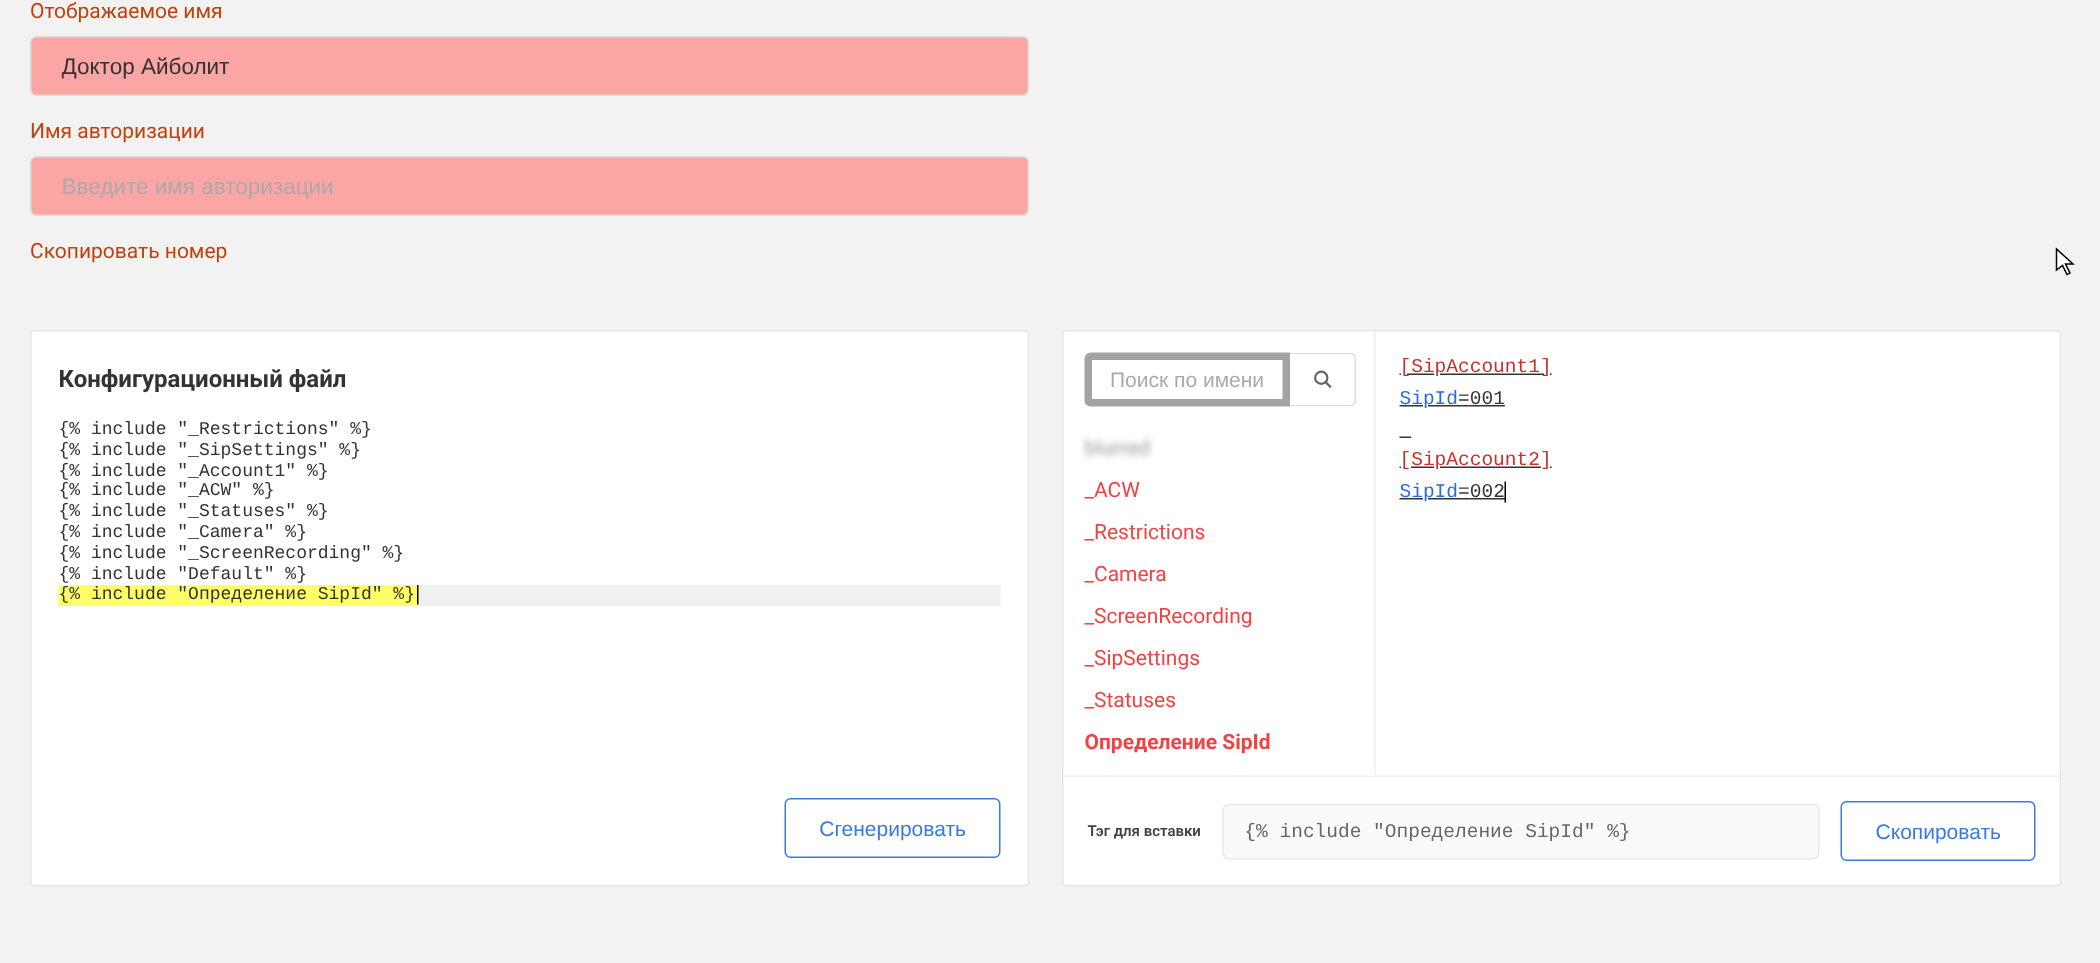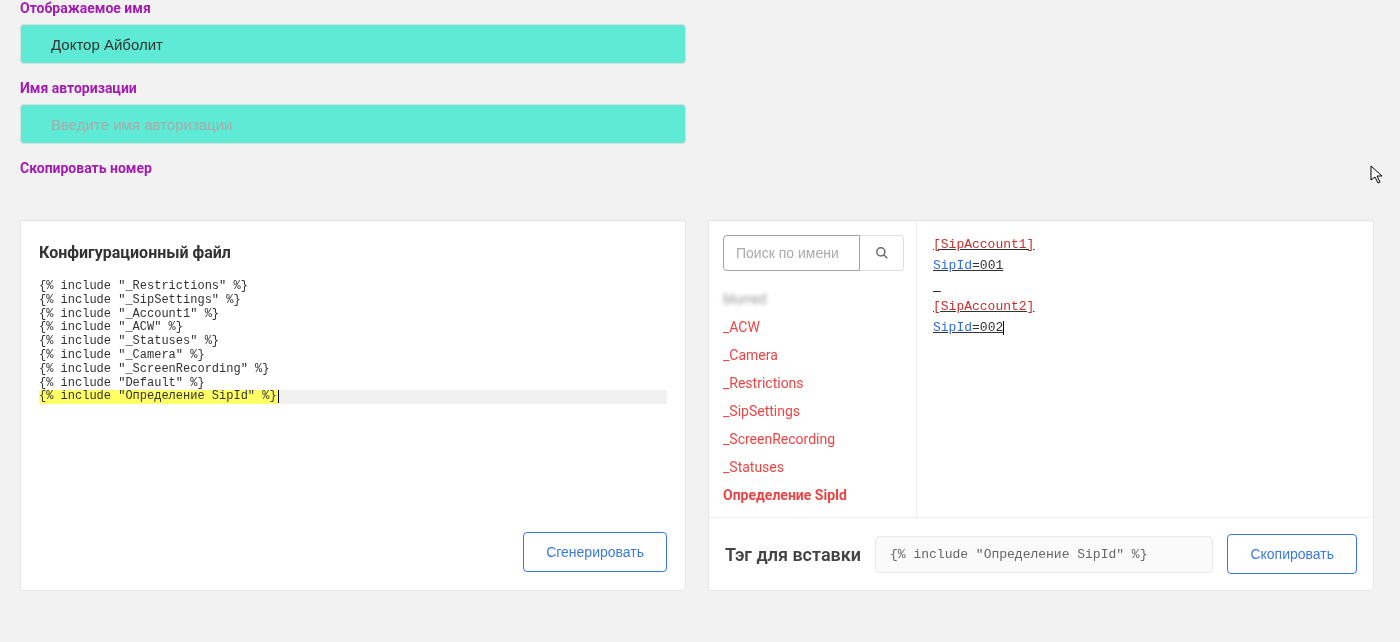--- a/index.html
+++ b/index.html
@@ -1,56 +1,56 @@
 <!DOCTYPE html>
 <html><head>
 <meta charset="utf-8">
 <style>
 * { box-sizing: border-box; margin: 0; padding: 0; }
 body { font-family: -apple-system, BlinkMacSystemFont, "Segoe UI", Roboto, Arial, sans-serif; background: #f2f2f2; font-size: 14px; color: #333; width: 1400px; height: 642px; overflow: hidden; }
 
 .top-section { padding: 0 20px 20px 20px; }
 .field-group { margin-bottom: 16px; }
-.field-label { font-size: 14px; font-weight: 700; color: #a21caf; margin-bottom: 8px; display: block; }
-.field-input { width: 666px; height: 40px; padding: 0 30px; border: 1px solid #ddd; border-radius: 4px; font-size: 15px; color: #333; background: #5eead4; }
+.field-label { font-size: 14px; font-weight: 400; color: #c2410c; margin-bottom: 8px; display: block; }
+.field-input { width: 666px; height: 40px; padding: 0 20px; border: 1px solid #ddd; border-radius: 4px; font-size: 15px; color: #333; background: #fca5a5; }
 .field-input::placeholder { color: #aaa; }
 
 .bottom-section { display: flex; gap: 22px; padding: 0 20px; margin-top: 8px; }
 
 .config-panel { width: 666px; background: #fff; border: 1px solid #e5e5e5; border-radius: 3px; display: flex; flex-direction: column; }
 .config-header { padding: 22px 18px 18px 18px; font-size: 16px; font-weight: 700; color: #333; }
 .code-area { flex: 1; padding: 0 18px 10px 18px; font-family: "Courier New", monospace; font-size: 12px; line-height: 1.15; white-space: pre; }
 .code-line { display: block; }
 .code-line.highlighted { background: #ffff66; display: inline-block; }
 .cursor-line { background: #f0f0f0; display: flex; }
 .cursor-line .highlighted { flex: 0 0 auto; }
 .cursor-spacer { flex: 1; }
 .code-cursor { display: inline-block; width: 1px; height: 13px; background: #000; vertical-align: text-bottom; margin-left: 1px; }
 .config-footer { padding: 18px; display: flex; justify-content: flex-end; }
 
 .right-panel { width: 666px; background: #fff; border: 1px solid #e5e5e5; border-radius: 3px; display: flex; flex-direction: column; }
 .right-top { display: flex; flex: 1; }
 .list-col { width: 208px; border-right: 1px solid #eee; display: flex; flex-direction: column; }
 .search-row { padding: 14px 12px 14px 14px; display: flex; gap: 0; }
-.search-input { flex: 1; height: 36px; padding: 0 12px; border: 1px solid #a3a3a3; border-radius: 4px 0 0 4px; font-size: 14px; color: #0369a1; min-width: 0; }
+.search-input { flex: 1; height: 36px; padding: 0 12px; border: 5px solid #a3a3a3; border-radius: 4px 0 0 4px; font-size: 14px; color: #0369a1; min-width: 0; }
 .search-input::placeholder { color: #aaa; }
 .search-btn { width: 44px; height: 36px; border: 1px solid #ddd; border-left: none; background: #fff; border-radius: 0 4px 4px 0; display: flex; align-items: center; justify-content: center; cursor: pointer; color: #666; }
 .list-scroll { flex: 1; overflow-y: auto; padding-bottom: 8px; }
 .list-item { padding: 6px 14px; font-size: 14px; color: #ef4444; cursor: pointer; }
 .list-item.blurred { filter: blur(2px); color: #999; }
 .list-item.selected { font-weight: 700; }
 
 .preview-col { flex: 1; padding: 14px 16px; font-family: "Courier New", monospace; font-size: 13px; line-height: 1.6; text-decoration: underline; }
 .tok-section { color: #c9302c; }
 .tok-key { color: #2a6dd6; }
 .tok-val { color: #333; }
 .cursor-right { display: inline-block; width: 1px; height: 14px; background: #000; vertical-align: text-bottom; }
 
 .right-footer { border-top: 1px solid #eee; padding: 16px; display: flex; align-items: center; gap: 14px; }
-.tag-label { font-size: 18px; font-weight: 600; color: #444; white-space: nowrap; }
+.tag-label { font-size: 10px; font-weight: 600; color: #444; white-space: nowrap; }
 .tag-box { flex: 1; background: #fafafa; border: 1px solid #e8e8e8; border-radius: 4px; padding: 10px 14px; font-family: "Courier New", monospace; font-size: 13px; color: #666; }
 
 .btn-outline { height: 40px; padding: 0 22px; border: 1px solid #3a7ae0; background: #fff; color: #3a7ae0; font-size: 14px; border-radius: 4px; cursor: pointer; }
 
 .cursor-arrow { position: absolute; left: 1370px; top: 165px; font-size: 18px; color: #000; pointer-events: none; }
 
 
 .list-scroll::-webkit-scrollbar { width: 12px; }
 .list-scroll::-webkit-scrollbar-thumb { background: #ccc; border-radius: 2px; }
 .list-scroll::-webkit-scrollbar-track { background: #f4f4f4; }
@@ -90,24 +90,24 @@
           <button class="search-btn">
             <svg width="14" height="14" viewBox="0 0 24 24" fill="none" stroke="currentColor" stroke-width="2.5">
                 <circle cx="10" cy="10" r="7"></circle>
                 <line x1="21" y1="21" x2="15" y2="15"></line>
               </svg>
           </button>
         </div>
         <div class="list-scroll" id="template-list">
             <div class="list-item blurred">blurred</div>
             <div class="list-item">_ACW</div>
+            <div class="list-item">_Restrictions</div>
             <div class="list-item">_Camera</div>
-            <div class="list-item">_Restrictions</div>
+            <div class="list-item">_ScreenRecording</div>
             <div class="list-item">_SipSettings</div>
-            <div class="list-item">_ScreenRecording</div>
             <div class="list-item">_Statuses</div>
             <div class="list-item selected">Определение SipId</div>
           </div>
       </div>
       <div class="preview-col" id="preview-col">
           <div><span class="tok-section">[SipAccount1]</span></div>
           <div><span class="tok-key">SipId</span><span class="tok-val">=</span><span class="tok-val">001</span></div>
           <div>&nbsp;</div>
           <div><span class="tok-section">[SipAccount2]</span></div>
           <div><span class="tok-key">SipId</span><span class="tok-val">=</span><span class="tok-val">002</span><span class="cursor-right"></span></div>

